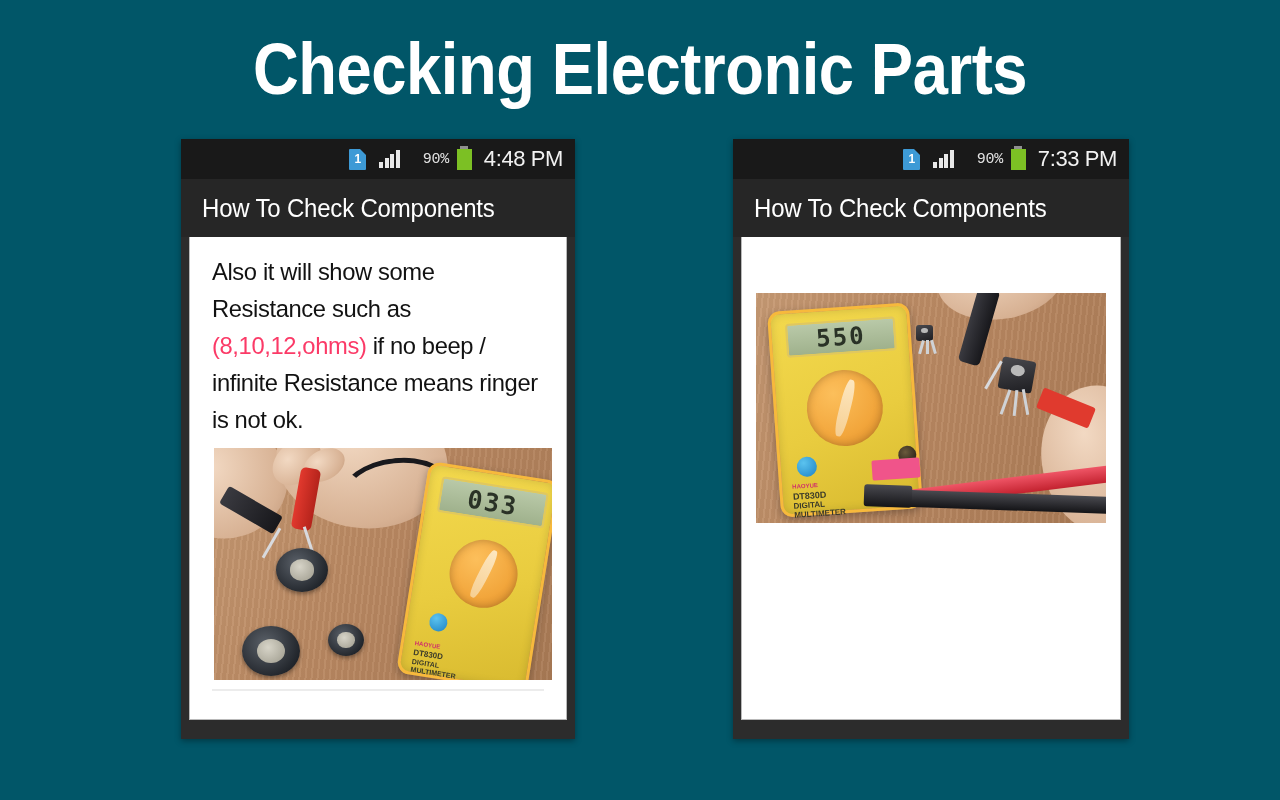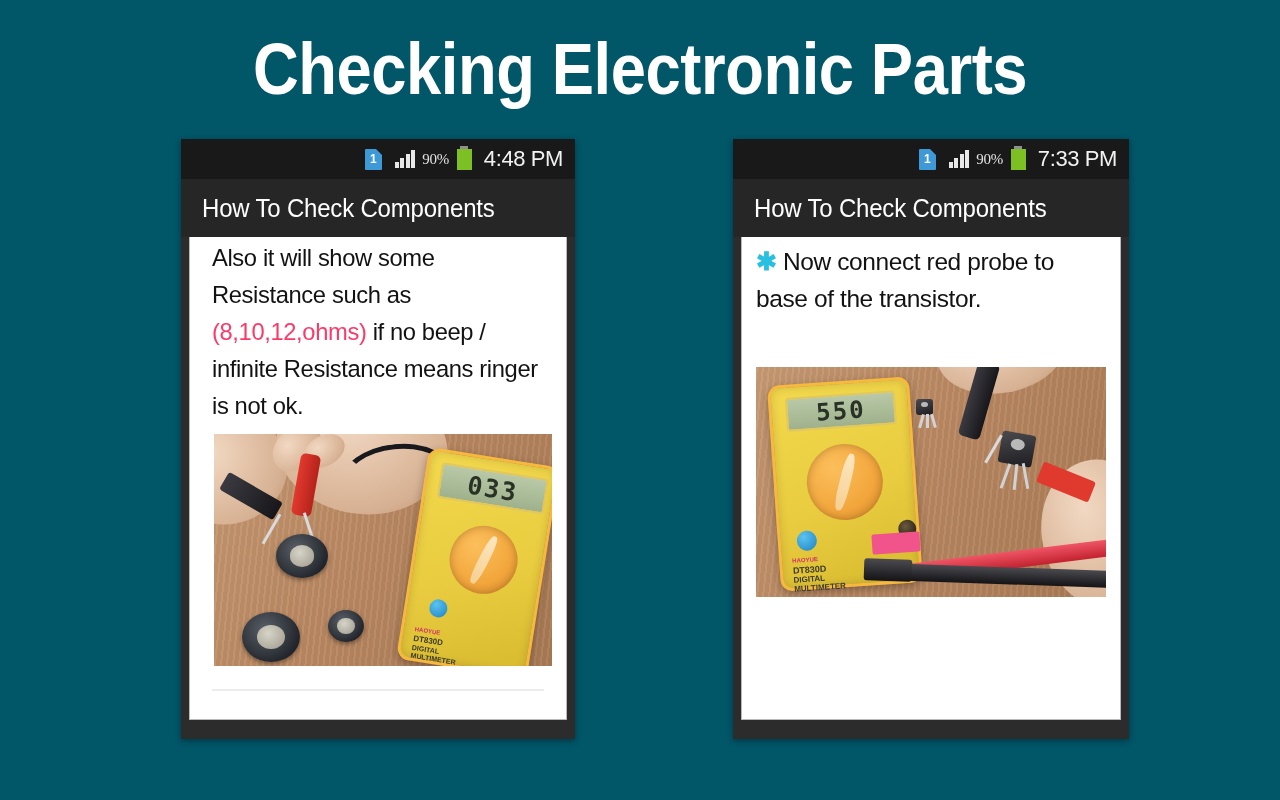--- a/index.html
+++ b/index.html
@@ -79,22 +79,23 @@
   }
   .signal i { width: 4px; background: #e8e8e8; display: block; }
   .signal i:nth-child(1) { height: 6px; }
   .signal i:nth-child(2) { height: 10px; }
   .signal i:nth-child(3) { height: 14px; }
   .signal i:nth-child(4) { height: 18px; }
 
   .battery-pct {
     color: #e2e2e2;
     font-size: 15px;
-    font-family: Liberation Serif, serif;
+    font-family: Liberation Mono, monospace;
     letter-spacing: -0.3px;
+    margin-left: 16px;
   }
   .battery {
     width: 15px; height: 21px;
     background: #7cc024;
     position: relative;
     margin-left: 1px;
   }
   .battery::before {
     content: "";
     position: absolute;
@@ -133,21 +134,21 @@
     margin: 0 8px;
     height: 483px;
     overflow: hidden;
     position: relative;
     border: 1px solid #b9b9b9;
     border-top: none;
   }
   .screen-right { height: 483px; }
 
   .article {
-    padding: 2px 16px 0 22px;
+    padding: 16px 16px 0 22px;
   }
   .article-right { padding: 6px 14px 0 14px; }
 
   .para {
     font-size: 24.5px;
     line-height: 37px;
     color: #121212;
     font-family: "Liberation Sans", sans-serif;
     letter-spacing: -0.4px;
   }
@@ -376,24 +377,20 @@
     <div class="clock">7:33 PM</div>
   </div>
 
   <div class="titlebar">
     <div class="titlebar-text">How To Check Components</div>
   </div>
 
   <div class="screen screen-right">
     <div class="article article-right">
 
-      <div class="para">
-        <span class="bullet">✱</span>
-        <span>Now connect red probe to base of the transistor.</span>
-      </div>
 
       <div class="gap"></div>
 
 
       <div class="photo photo-right">
         <div class="desk"></div>
 
         <div class="hand" style="left:180px; top:-60px; width:130px; height:86px; transform:rotate(-10deg);"></div>
         <div class="hand" style="left:286px; top:92px; width:120px; height:150px; transform:rotate(-12deg);"></div>
 

